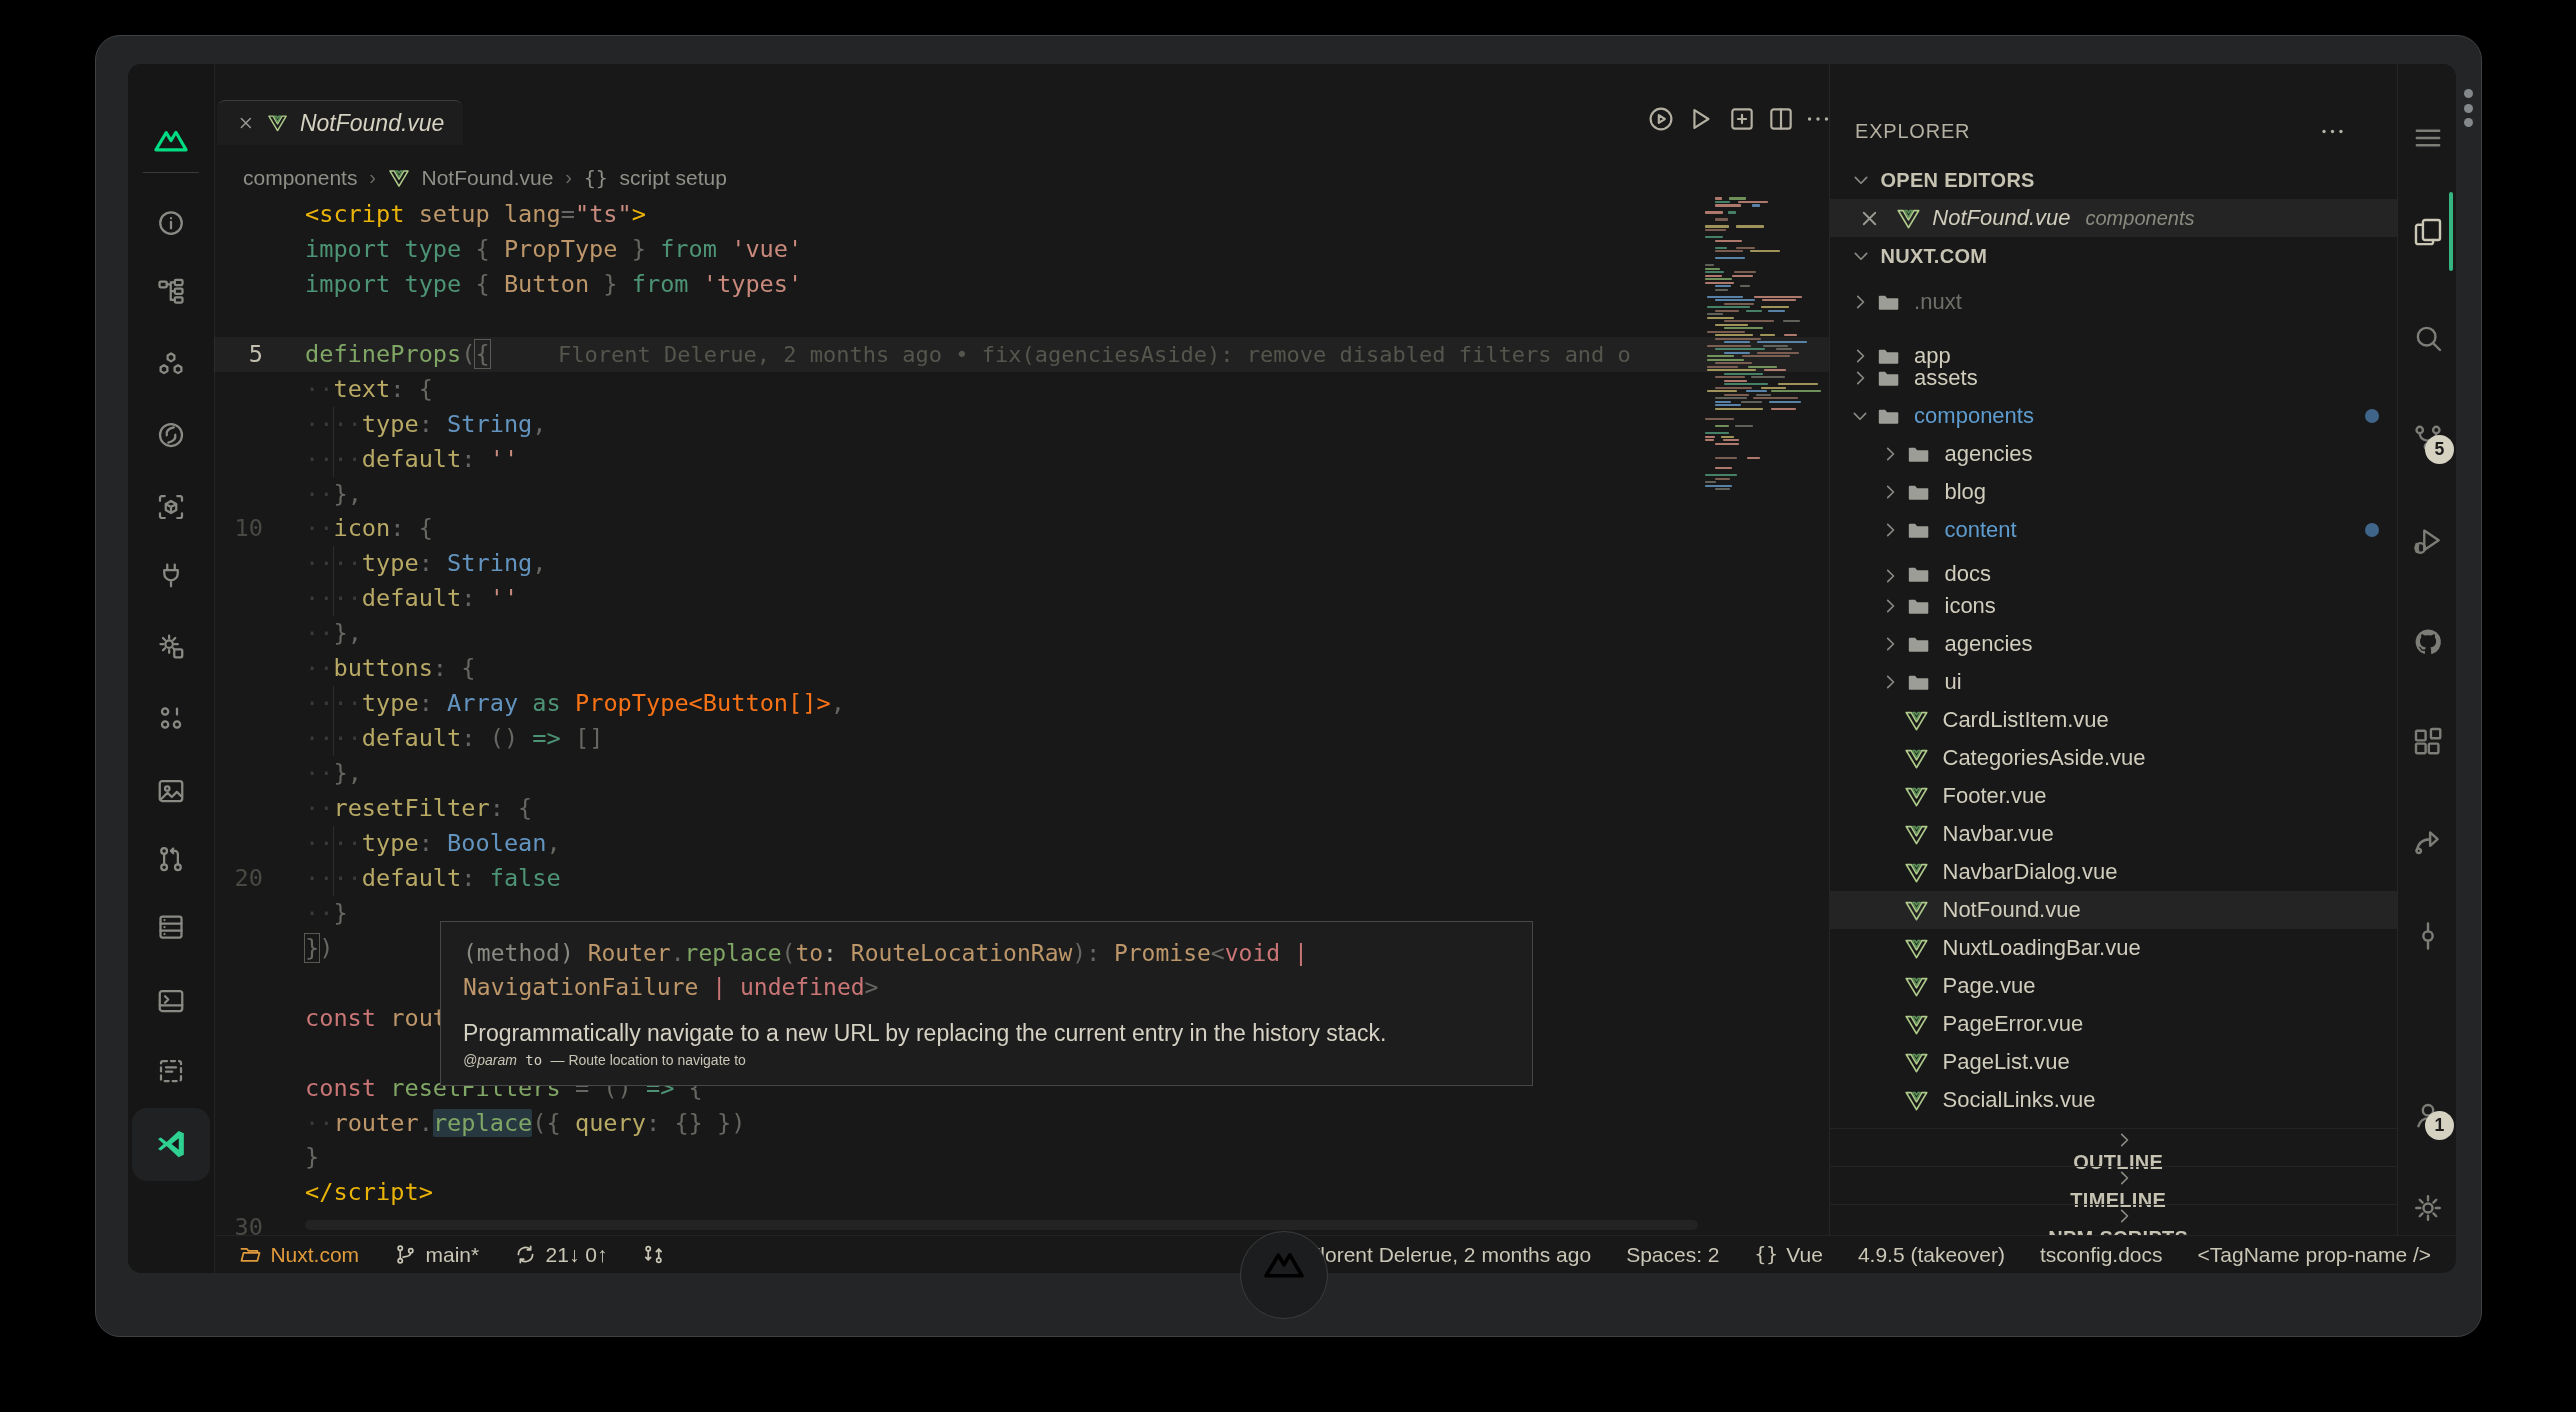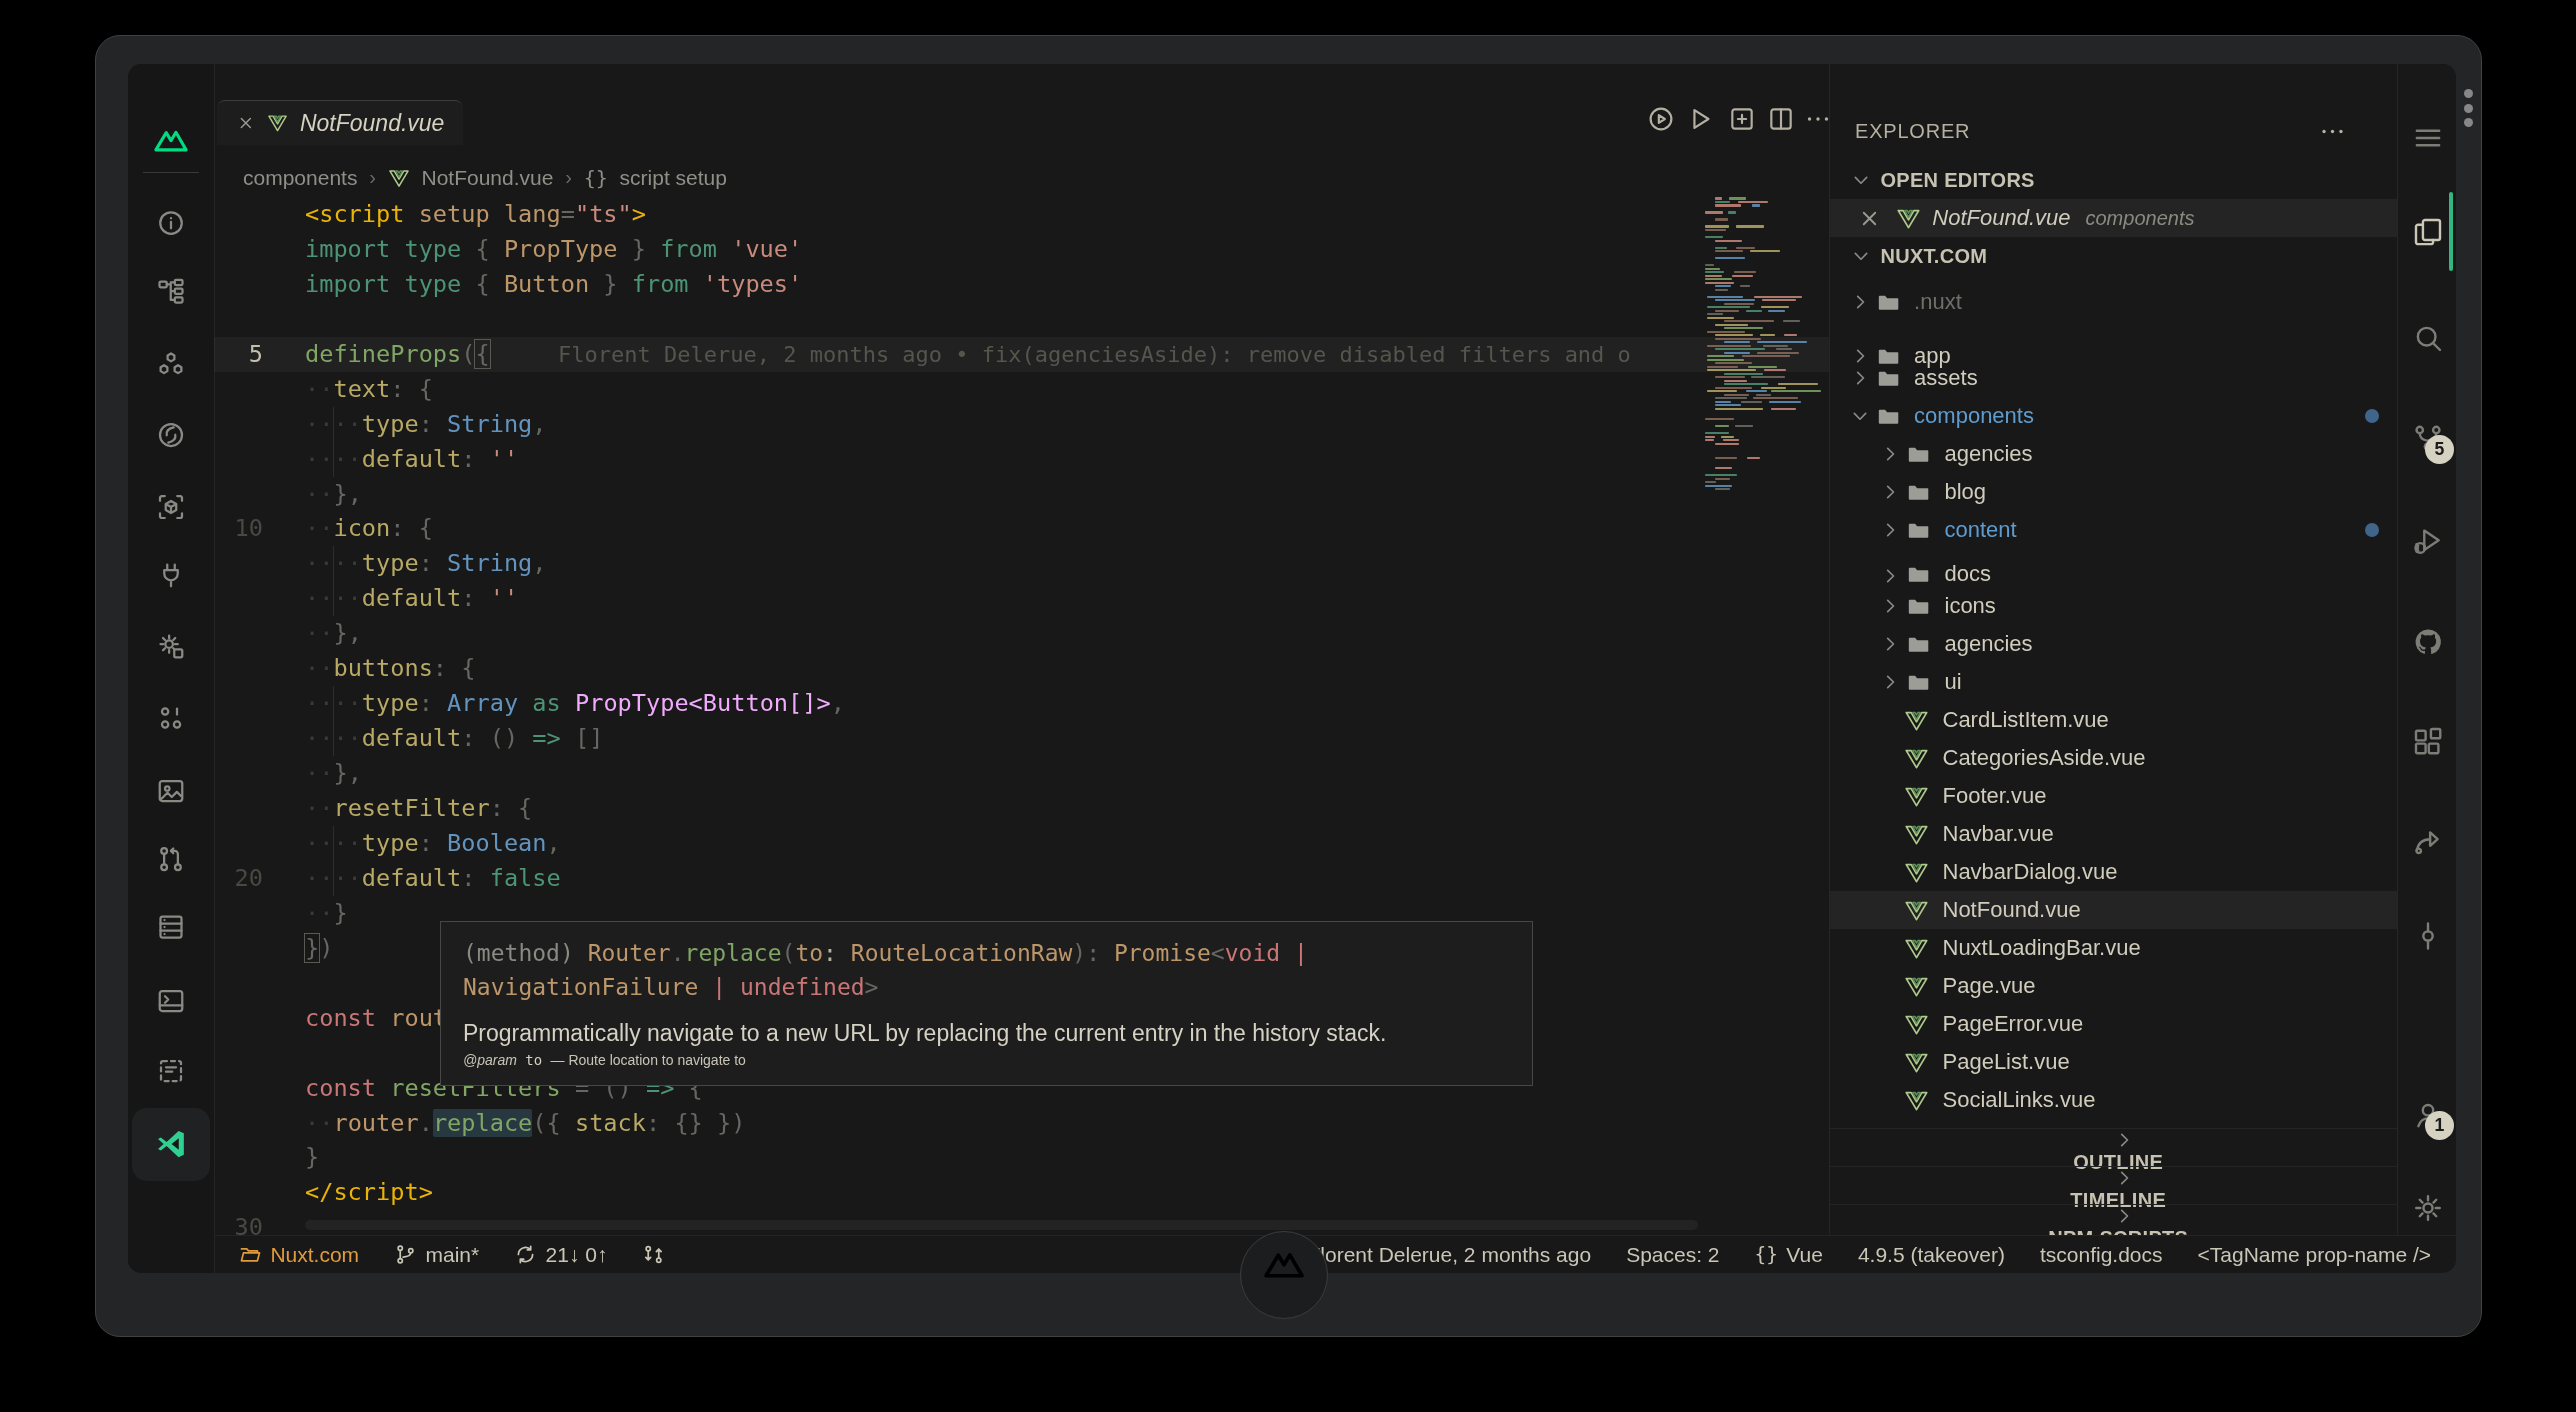--- a/index.html
+++ b/index.html
@@ -30,21 +30,21 @@
   
   #editor{position:absolute;left:86px;top:133px;width:1615px;height:1040px;overflow:hidden;}
   .cl{position:absolute;left:0;width:100%;height:35px;font-family:"DejaVu Sans Mono",monospace;
     font-size:23.6px;line-height:35px;white-space:pre;}
   .cl .gut{position:absolute;left:0;width:49px;text-align:right;color:#494944;}
   .cl .gut.cur{color:#c2bfae;}
   .cl .code{position:absolute;left:91px;}
   .curline{position:absolute;left:0;width:100%;height:35px;background:rgba(255,255,255,.04);}
   .tk-tag{color:#eab308}.tk-kw{color:#4d9375}.tk-kwr{color:#cb7676}.tk-attr{color:#bd976a}
   .tk-str{color:#c98a7d}.tk-prop{color:#b8a965}.tk-cls{color:#6394bf}.tk-fn{color:#80a665}
-  .tk-pun{color:#666662}.tk-typ2{color:#f0abfc}.tk-dim{color:#8a8a82}.tk-lit{color:#b5b2a4}
+  .tk-pun{color:#666662}.tk-typ2{color:#f97316}.tk-dim{color:#8a8a82}.tk-lit{color:#b5b2a4}
   .tk-ws{color:#3a3a38}
   .tk-br{outline:0.8px solid #5a5a55;outline-offset:-0.8px;}
   .tk-hl{background:rgba(70,120,150,.33);border-radius:1.7px;}
   .guide{position:absolute;left:119px;top:0;height:35px;border-left:0.8px solid #2c2c2a;}
   .blame{position:absolute;left:344px;width:1141px;overflow:hidden;color:#55554d;
     font-family:"DejaVu Sans Mono",monospace;font-size:22px;line-height:35px;white-space:pre;}
   #hscroll{position:absolute;left:91px;top:1023px;width:1393px;height:10px;background:rgba(255,255,255,.05);border-radius:5px;}
   
   #minimap{position:absolute;left:1491px;top:-3.4px;width:122px;height:297px;overflow:hidden;}
   .mm-seg{position:absolute;height:2.5px;border-radius:0.8px;opacity:.85;}
@@ -284,21 +284,21 @@
           <div class="cl" style="top: 559px;"><span class="gut"></span><span class="code"><span class="tk-ws">··</span><span class="tk-pun">},</span></span></div>
           <div class="cl" style="top: 594px;"><span class="gut"></span><span class="code"><span class="tk-ws">··</span><span class="tk-prop">resetFilter</span><span class="tk-pun">: </span><span class="tk-pun">{</span></span></div>
           <div class="cl" style="top: 629px;"><span class="gut"></span><span class="guide"></span><span class="code"><span class="tk-ws">····</span><span class="tk-prop">type</span><span class="tk-pun">: </span><span class="tk-cls">Boolean</span><span class="tk-pun">,</span></span></div>
           <div class="cl" style="top: 664px;"><span class="gut">20</span><span class="guide"></span><span class="code"><span class="tk-ws">····</span><span class="tk-prop">default</span><span class="tk-pun">: </span><span class="tk-kw">false</span></span></div>
           <div class="cl" style="top: 699px;"><span class="gut"></span><span class="code"><span class="tk-ws">··</span><span class="tk-pun">}</span></span></div>
           <div class="cl" style="top: 734px;"><span class="gut"></span><span class="code"><span class="tk-pun tk-br">}</span><span class="tk-pun">)</span></span></div>
           <div class="cl" style="top: 769px;"><span class="gut"></span><span class="code"></span></div>
           <div class="cl" style="top: 804px;"><span class="gut"></span><span class="code"><span class="tk-kwr">const</span><span class="tk-pun"> </span><span class="tk-attr">router</span><span class="tk-pun"> = </span><span class="tk-fn">useRouter</span><span class="tk-pun">()</span></span></div>
           <div class="cl" style="top: 839px;"><span class="gut"></span><span class="code"></span></div>
           <div class="cl" style="top: 874px;"><span class="gut"></span><span class="code"><span class="tk-kwr">const</span><span class="tk-pun"> </span><span class="tk-fn">resetFilters</span><span class="tk-pun"> = </span><span class="tk-pun">() </span><span class="tk-kw">=&gt;</span><span class="tk-pun"> {</span></span></div>
-          <div class="cl" style="top: 909px;"><span class="gut"></span><span class="code"><span class="tk-ws">··</span><span class="tk-attr">router</span><span class="tk-pun">.</span><span class="tk-fn tk-hl">replace</span><span class="tk-pun">({ </span><span class="tk-prop">stack</span><span class="tk-pun">: </span><span class="tk-pun">{} })</span></span></div>
+          <div class="cl" style="top: 909px;"><span class="gut"></span><span class="code"><span class="tk-ws">··</span><span class="tk-attr">router</span><span class="tk-pun">.</span><span class="tk-fn tk-hl">replace</span><span class="tk-pun">({ </span><span class="tk-prop">query</span><span class="tk-pun">: </span><span class="tk-pun">{} })</span></span></div>
           <div class="cl" style="top: 943px;"><span class="gut"></span><span class="code"><span class="tk-pun">}</span></span></div>
           <div class="cl" style="top: 978px;"><span class="gut"></span><span class="code"><span class="tk-tag">&lt;/script&gt;</span></span></div>
           <div class="cl" style="top: 1013px;"><span class="gut">30</span><span class="code"></span></div>
         </div>
       <div id="minimap">
           <div class="mm-seg" style="left: 10px; top: 3.5px; width: 6.9px; background: rgb(201, 138, 125);"></div>
           <div class="mm-seg" style="left: 24px; top: 3.5px; width: 16.7px; background: rgb(128, 166, 101);"></div>
           <div class="mm-seg" style="left: 10px; top: 7px; width: 14.6px; background: rgb(77, 147, 117);"></div>
           <div class="mm-seg" style="left: 33px; top: 7px; width: 30px; background: rgb(201, 138, 125);"></div>
           <div class="mm-seg" style="left: 10px; top: 10.5px; width: 26px; background: rgb(201, 138, 125);"></div>

